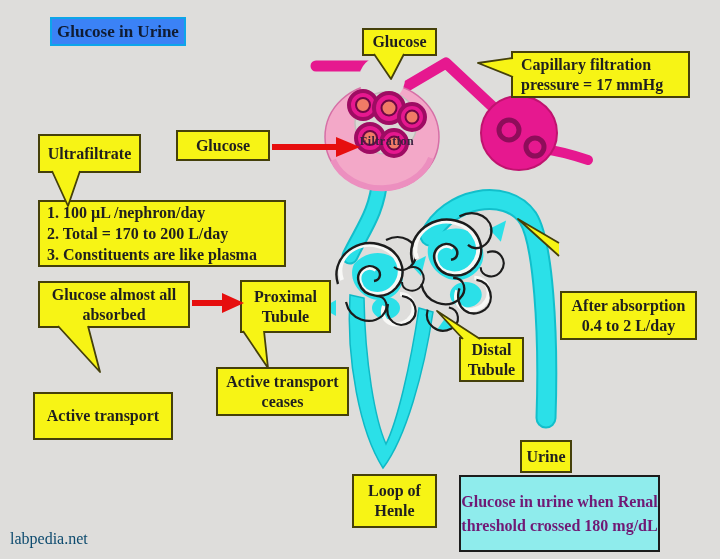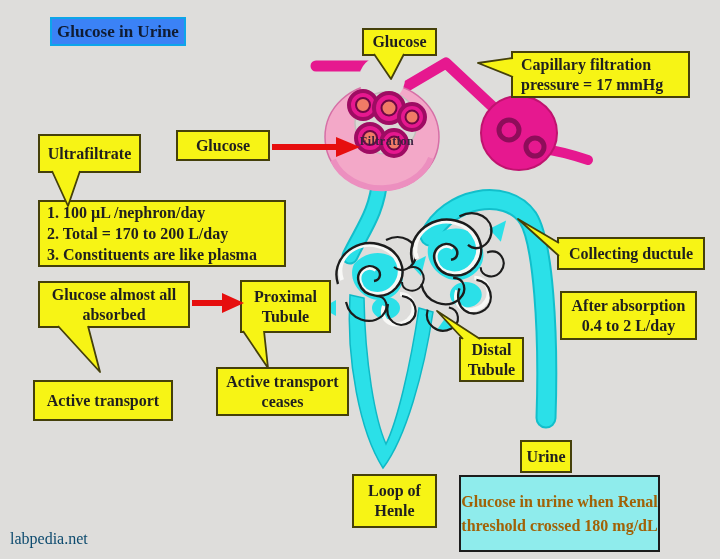--- a/index.html
+++ b/index.html
@@ -12,21 +12,21 @@
   #base-art{z-index:1;}
   #overlay-art{z-index:5;pointer-events:none;}
   .box{
     position:absolute;z-index:3;box-sizing:border-box;
     display:flex;align-items:center;justify-content:center;
     text-align:center;font-weight:bold;color:#1f1f1f;
     font-size:16px;line-height:20px;
   }
   .ybox{background:#f7f415;border:2px solid #45400a;}
   .cybox{background:#3b82f6;border:2px solid #0ea5e9;color:#101c33;}
-  .cybox2{background:#8fecec;border:2px solid #1c1c1c;color:#a16207;}
+  .cybox2{background:#8fecec;border:2px solid #1c1c1c;color:#701a75;}
   .leftalign{justify-content:flex-start;text-align:left;}
   .facts{flex-direction:column;align-items:flex-start;justify-content:center;
          text-align:center;padding-left:7px;line-height:21px;}
   .filtration-label{
     position:absolute;z-index:4;font-weight:bold;font-size:12px;
     color:#3b2140;letter-spacing:.5px;
   }
   .watermark{
     position:absolute;z-index:4;font-size:16px;color:#0c4a6e;font-weight:normal;
   }
@@ -127,25 +127,24 @@
   <div class="box ybox facts" style="left:38px;top:200px;width:248px;height:67px;">
     <div>1. 100 µL /nephron/day</div>
     <div>2. Total = 170 to 200 L/day</div>
     <div>3. Constituents are like plasma</div>
   </div>
 
   <div class="box ybox" style="left:38px;top:281px;width:152px;height:47px;">Glucose almost all absorbed</div>
 
   <div class="box ybox" style="left:240px;top:280px;width:91px;height:53px;">Proximal Tubule</div>
 
-  <div class="box ybox" style="left:33px;top:380px;width:140px;height:41px;">Active transport</div>
+  <div class="box ybox" style="left:33px;top:392px;width:140px;height:48px;">Active transport</div>
 
   <div class="box ybox" style="left:216px;top:367px;width:133px;height:49px;">Active transport ceases</div>
 
-  <div class="box ybox" style="left:557px;top:237px;width:148px;height:33px;">Collecting ductule</div>
 
   <div class="box ybox" style="left:560px;top:291px;width:137px;height:49px;">After absorption 0.4 to 2 L/day</div>
 
   <div class="box ybox" style="left:352px;top:474px;width:85px;height:54px;">Loop of Henle</div>
 
   <div class="box ybox" style="left:459px;top:337px;width:65px;height:45px;">Distal Tubule</div>
 
   <div class="box ybox" style="left:520px;top:440px;width:52px;height:33px;">Urine</div>
 
   <div class="box cybox2" style="left:459px;top:475px;width:201px;height:77px;line-height:24px;">Glucose in urine when Renal threshold crossed 180 mg/dL</div>

